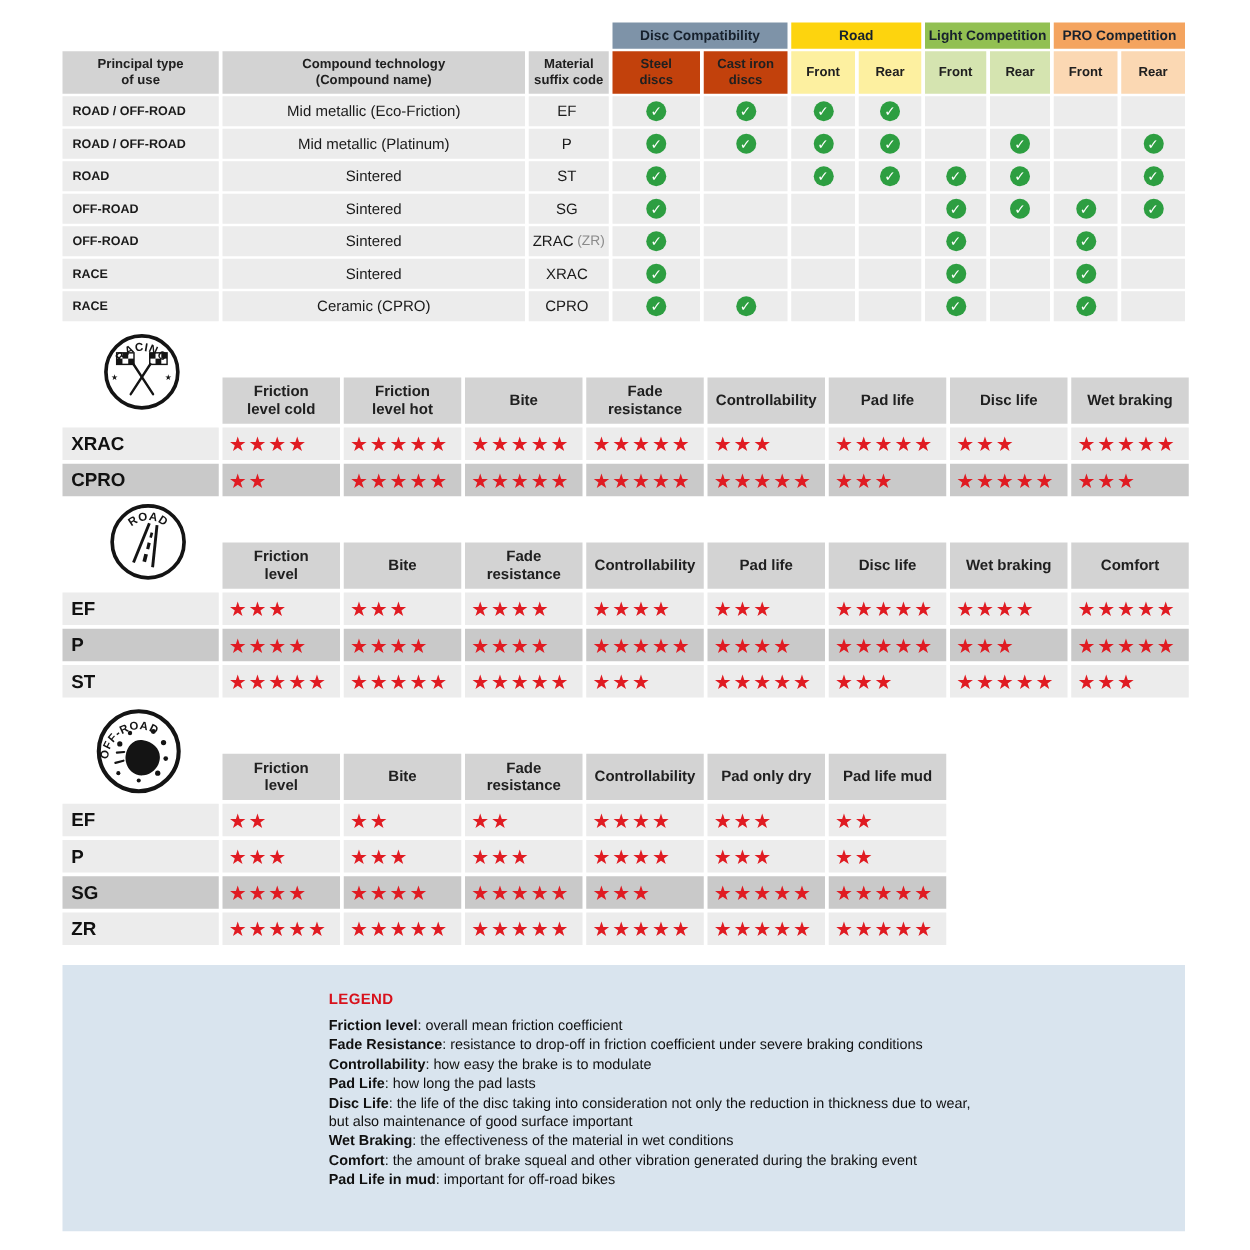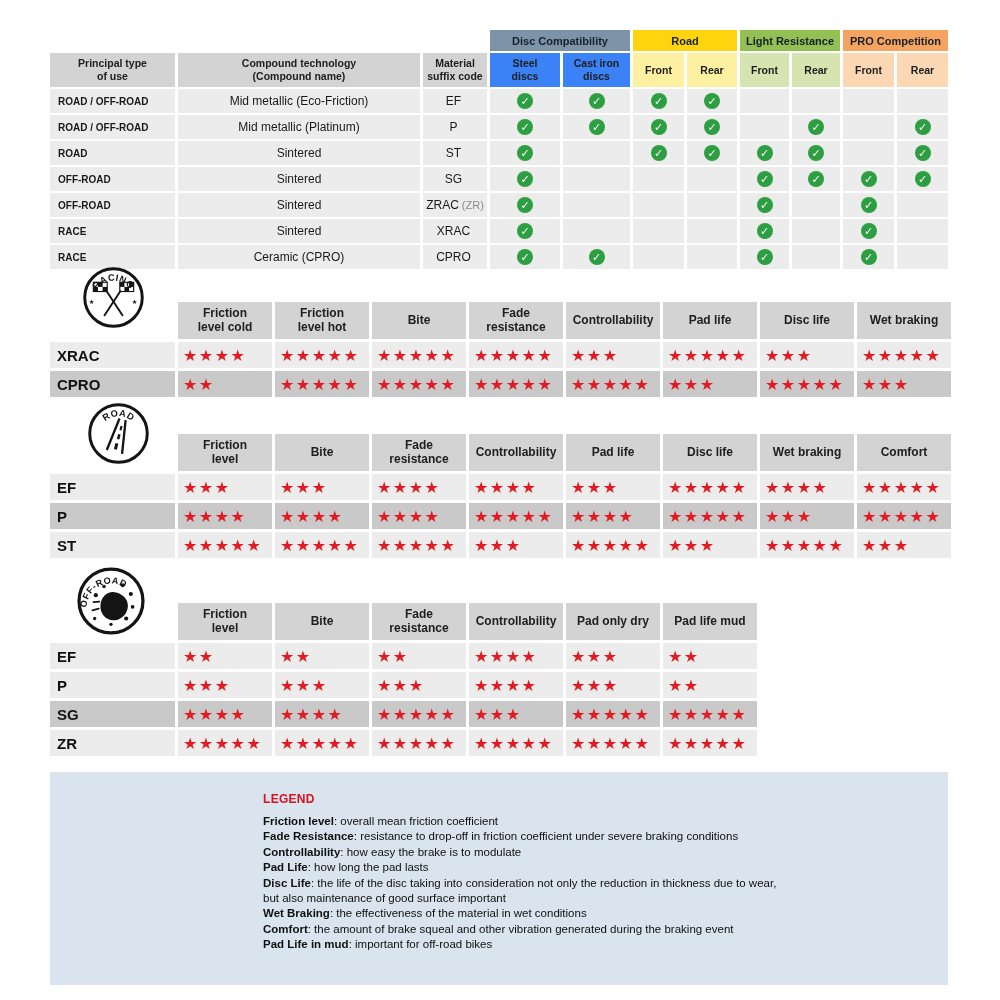--- a/index.html
+++ b/index.html
@@ -1,33 +1,33 @@
 <!DOCTYPE html>
 <html><head>
 <meta charset="utf-8">
 <style>
   *{box-sizing:border-box;margin:0;padding:0}
   html,body{width:1000px;height:1000px;background:#fff}
   body{font-family:"Liberation Sans","DejaVu Sans",sans-serif;color:#1a1a1a}
   .page{position:relative;width:1000px;height:1000px;overflow:hidden;background:#fff}
 
   
-  .compat{position:absolute;left:50px;top:30px;display:grid;
+  .compat{position:absolute;left:50px;top:18px;display:grid;
     grid-template-columns:125px 242px 64px 70px 67px 51px 50px 49px 48px 51px 51px;
     grid-template-rows:21px 34px repeat(7,24px);column-gap:3px;row-gap:2px}
   .sp{grid-column:span 3;background:transparent}
   .gcell{grid-column:span 2;display:flex;align-items:center;justify-content:center;
     font-weight:bold;font-size:11px;color:#17212d}
   .g-disc{background:#7e93a8}
   .g-road{background:#fdd40e}
   .g-light{background:#92c052}
   .g-pro{background:#f4a45f}
   .hc{background:#d3d3d3;display:flex;align-items:center;justify-content:center;text-align:center;
     font-weight:bold;font-size:10.5px;line-height:1.2;white-space:pre-line;color:#202020}
-  .hc.sub-steel{background:#3b82f6}
+  .hc.sub-steel{background:#c2410c}
   .hc.sub-road{background:#fdf0a0}
   .hc.sub-light{background:#d5e4b0}
   .hc.sub-pro{background:#fbd8b3}
   .cell{background:#ececec;display:flex;align-items:center;justify-content:center;font-size:12px}
   .cell.use{justify-content:flex-start;padding-left:8px;font-weight:bold;font-size:10px}
   .code-note{color:#8a8a8a;margin-left:3px;font-size:11px}
   .cc{background:#ececec;display:flex;align-items:center;justify-content:center}
   .dot{display:none;width:16px;height:16px;border-radius:50%;background:#2d9e41;color:#fff;
     font-size:11px;font-weight:bold;align-items:center;justify-content:center;line-height:1;
     font-family:"DejaVu Sans",sans-serif}
@@ -66,21 +66,21 @@
 </head>
 <body>
 
 <div class="page">
 
   <div class="compat">
 
     <div class="sp"></div>
     <div class="gcell g-disc">Disc Compatibility</div>
     <div class="gcell g-road">Road</div>
-    <div class="gcell g-light">Light Resistance</div>
+    <div class="gcell g-light">Light Competition</div>
     <div class="gcell g-pro">PRO Competition</div>
 
     <div class="hc">Principal type
 of use</div>
     <div class="hc">Compound technology
 (Compound name)</div>
     <div class="hc">Material
 suffix code</div>
     <div class="hc sub-steel">Steel
 discs</div>

